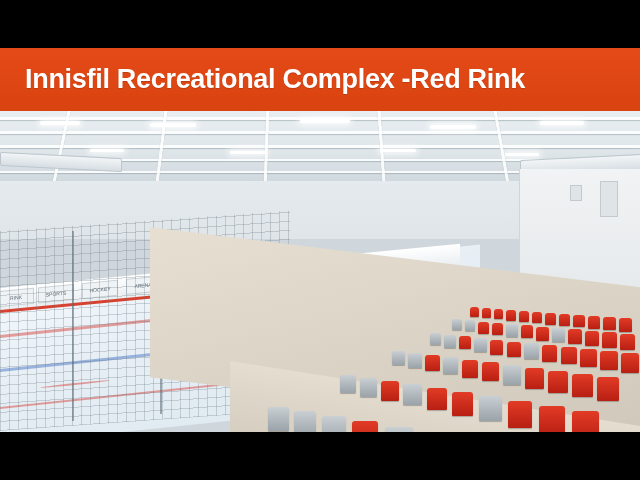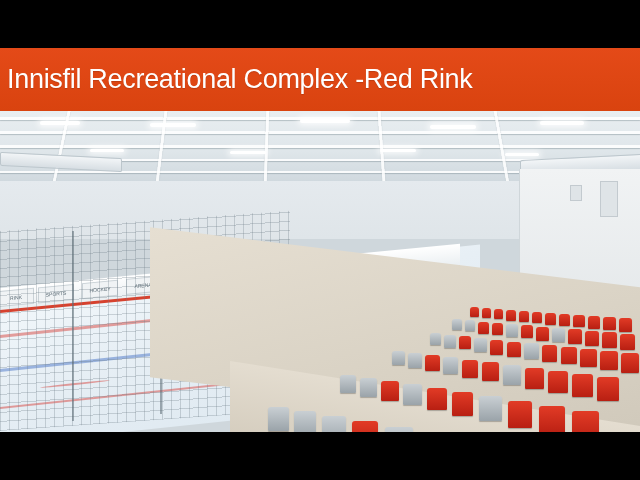--- a/index.html
+++ b/index.html
@@ -40,23 +40,23 @@
     height: 63px;
     background: #e0491a;
     background: linear-gradient(180deg,#e44a18 0%, #d9430f 100%);
     z-index: 25;
     display: flex;
     align-items: center;
   }
   .title-text {
     color: #ffffff;
     font-size: 27px;
-    font-weight: normal;
+    font-weight: bold;
     letter-spacing: -0.3px;
-    padding-left: 7px;
+    padding-left: 25px;
     white-space: nowrap;
     line-height: 1;
     text-shadow: 0 1px 1px rgba(0,0,0,0.15);
   }
 
   
   .photo {
     position: absolute;
     left: 0;
     top: 111px;

